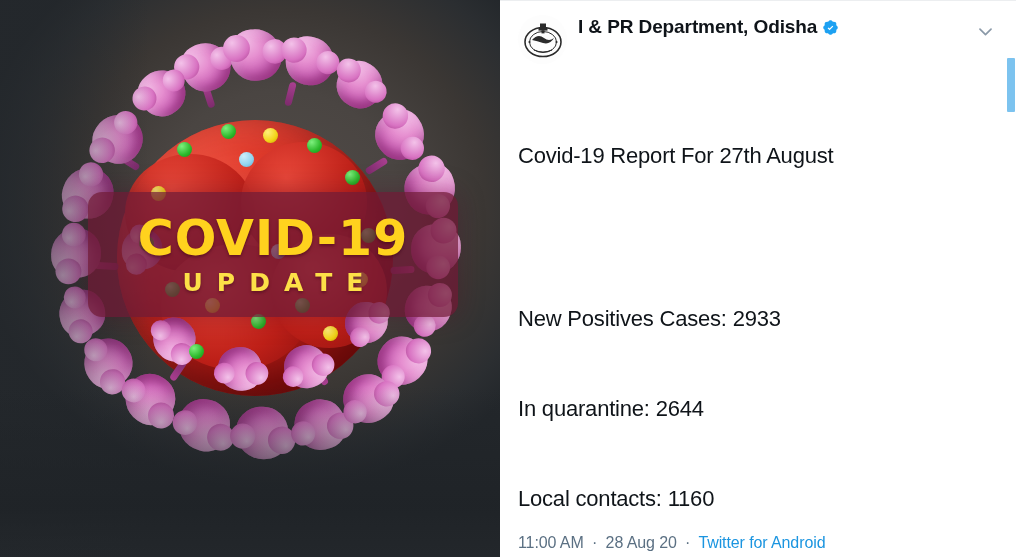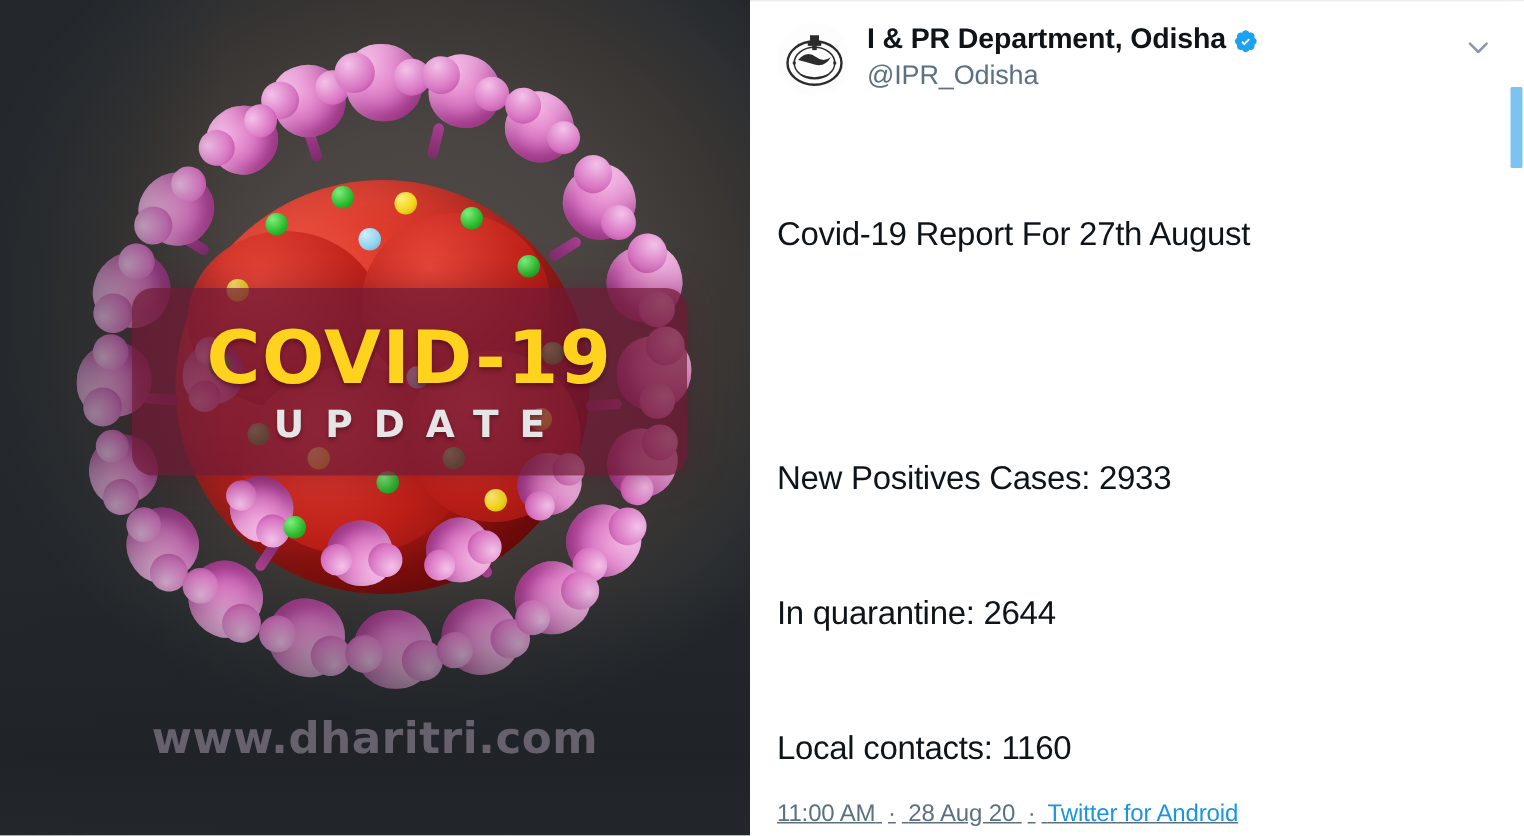--- a/index.html
+++ b/index.html
@@ -73,21 +73,21 @@
   }
   #covid-title {
     font-family:"DejaVu Sans", sans-serif;
     font-weight:bold; font-size:49px; letter-spacing:1px;
     color:#FFD21E; line-height:1; margin-bottom:7px;
     text-shadow:0 2px 3px rgba(60,6,24,.5);
   }
   #covid-sub {
     font-family:"DejaVu Sans", sans-serif;
     font-weight:bold; font-size:25px; letter-spacing:14px;
-    color:#e5e5e5; line-height:1; padding-left:14px;
+    color:#fde047; line-height:1; padding-left:14px;
     text-shadow:0 2px 3px rgba(60,6,24,.45);
   }
   #watermark {
     position:absolute; left:0; right:0; top:475px; text-align:center;
     font-family:"DejaVu Sans", sans-serif; font-weight:bold;
     font-size:29px; letter-spacing:.4px; color:#6e6673; opacity:.92;
   }
 
   
   #tweet-panel {
@@ -117,21 +117,21 @@
   #tweet-body {
     margin-top:17px;
     font-size:22px; line-height:30px; color:#0f1419;
     letter-spacing:-.2px; white-space:pre-wrap;
   }
   #tweet-body .blank { display:block; height:13px; }
   #tweet-body .ln { display:block; }
 
   #tweet-footer {
     position:absolute; left:18px; bottom:5px;
-    font-size:16px; color:#5b7083; letter-spacing:-.1px; white-space:nowrap;text-decoration:underline;
+    font-size:16px; color:#5b7083; letter-spacing:-.1px; white-space:nowrap;
   }
   #tweet-footer .src { color:#1b95e0; }
   #tweet-footer .sep { margin:0 4px; }
 
   
   #scroll-track {
     position:absolute; right:0; top:0; width:9px; height:557px;
     background:#fff;
   }
   #scroll-thumb {
@@ -213,21 +213,20 @@
     </div>
 
     <div class="bg-shade-left"></div>
     <div class="bg-shade-bottom"></div>
 
     <div id="covid-banner">
       <div id="covid-title">COVID-19</div>
       <div id="covid-sub">UPDATE</div>
     </div>
 
-    <div id="watermark">www.dharitri.com</div>
   </div>
 
   <div id="tweet-panel">
 
     <div id="tweet-header">
 
       <div id="avatar">
         <svg width="44" height="44" viewBox="0 0 44 44" aria-hidden="true">
           <ellipse cx="22" cy="24" rx="18" ry="14.5" fill="none" stroke="#2b2b2b" stroke-width="1.6"></ellipse>
           <ellipse cx="22" cy="24" rx="13.5" ry="10.5" fill="none" stroke="#2b2b2b" stroke-width="1"></ellipse>
@@ -244,21 +243,20 @@
       <div id="identity">
         <div id="name-row">
           <span id="display-name">I &amp; PR Department, Odisha</span>
           <span id="verified-badge">
             <svg width="17" height="17" viewBox="0 0 24 24" aria-hidden="true">
               <path fill="#1DA1F2" d="M22.25 12c0-1.43-.88-2.67-2.19-3.34.46-1.39.2-2.9-.81-3.91s-2.52-1.27-3.91-.81C14.67 2.63 13.43 1.75 12 1.75s-2.67.88-3.34 2.19c-1.39-.46-2.9-.2-3.91.81s-1.27 2.52-.81 3.91C2.63 9.33 1.75 10.57 1.75 12s.88 2.67 2.19 3.34c-.46 1.39-.2 2.9.81 3.91s2.52 1.27 3.91.81c.67 1.31 1.91 2.19 3.34 2.19s2.67-.88 3.34-2.19c1.39.46 2.9.2 3.91-.81s1.27-2.52.81-3.91c1.31-.67 2.19-1.91 2.19-3.34z"></path>
               <path fill="#fff" d="M10.68 15.92 7.9 13.14l1.27-1.27 1.51 1.51 3.96-3.96 1.27 1.27-5.23 5.23z"></path>
             </svg>
           </span>
         </div>
-        <div id="handle">@IPR_Odisha</div>
       </div>
 
       <div id="caret-btn">
         <svg width="19" height="19" viewBox="0 0 24 24" aria-hidden="true">
           <path d="M5 9 l7 7 l7 -7" fill="none" stroke="#8a99a8" stroke-width="2.1" stroke-linecap="round" stroke-linejoin="round"></path>
         </svg>
       </div>
     </div>
 
     <div id="tweet-body">

